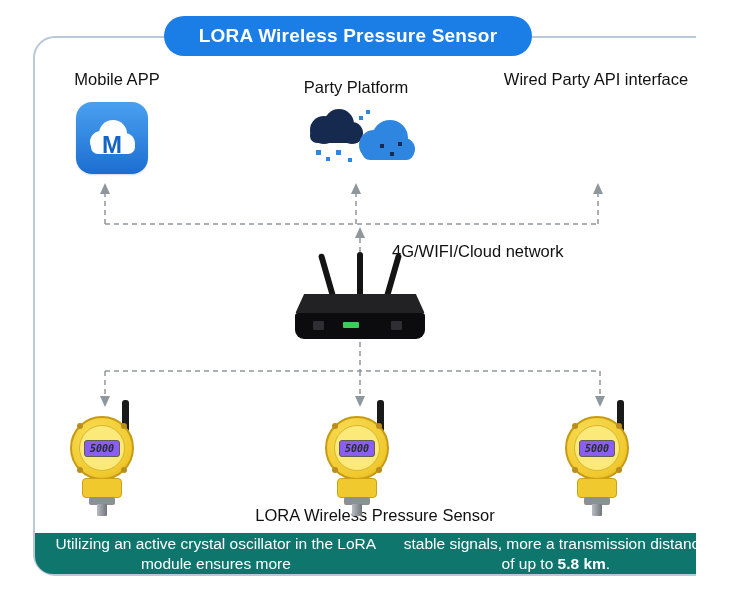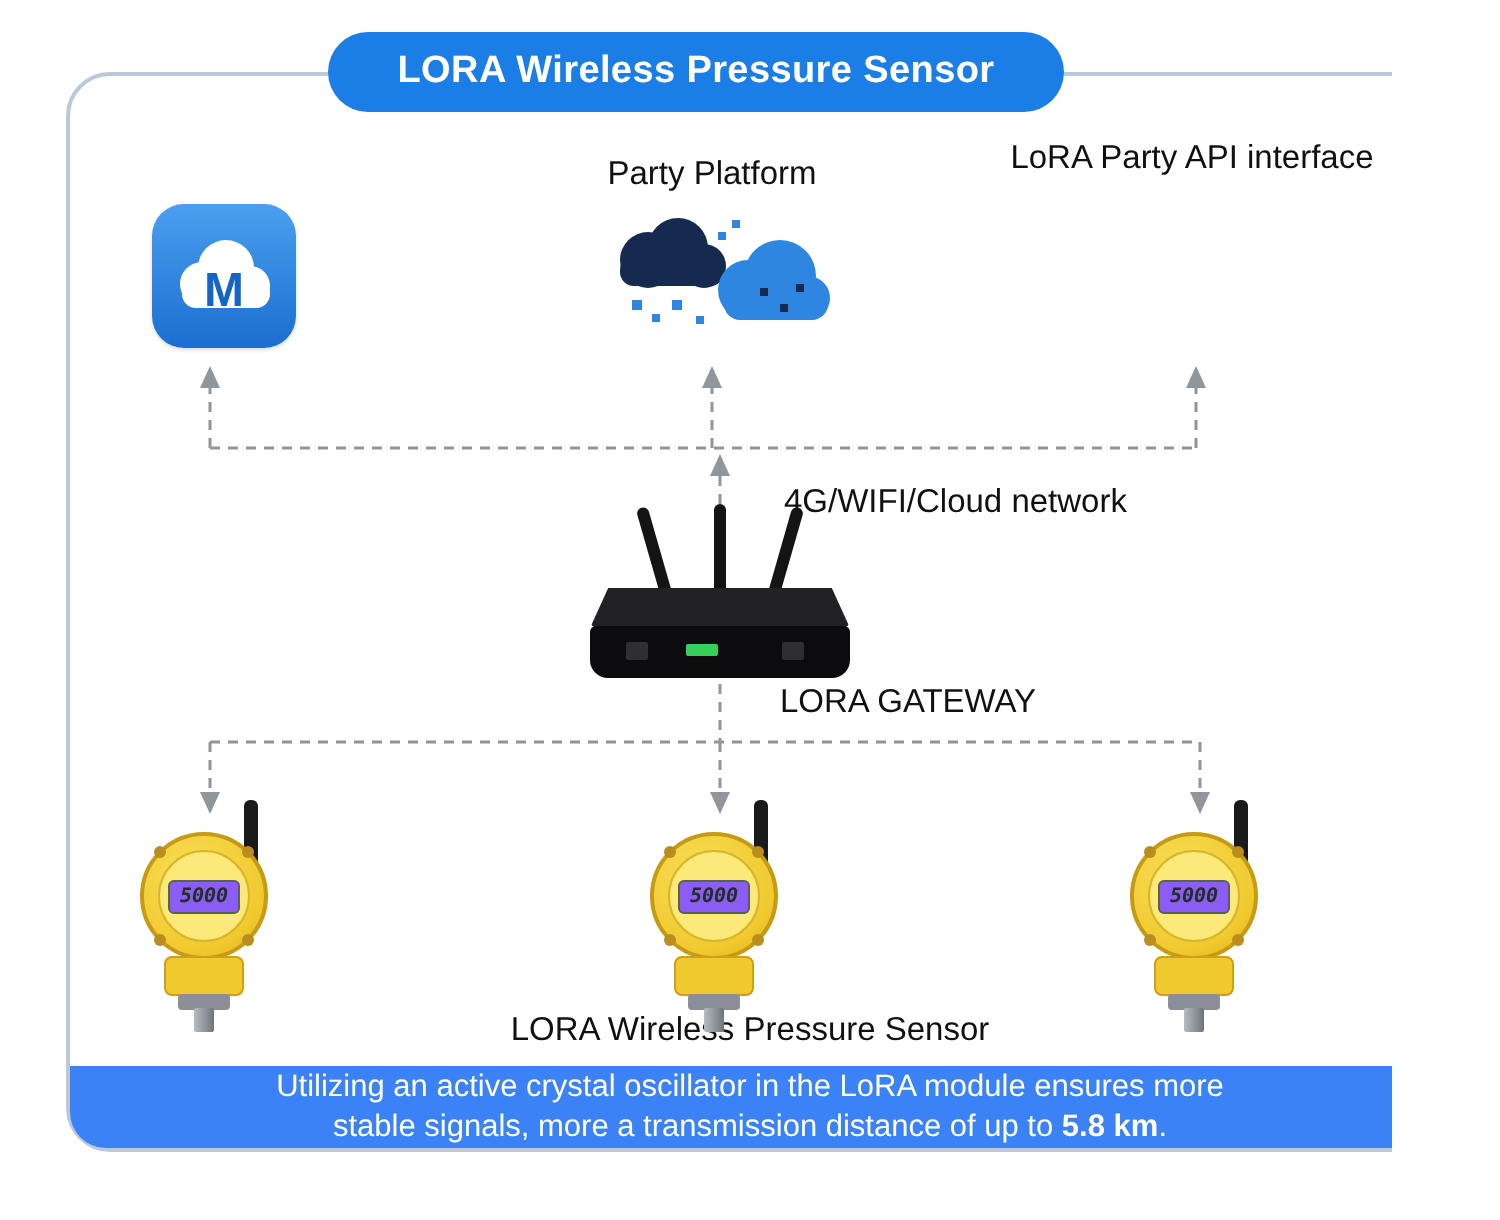--- a/index.html
+++ b/index.html
@@ -82,41 +82,41 @@
   }
   .s-bolt { position:absolute; width:6px; height:6px; border-radius:50%; background:#b98d1e; }
   .b1 { left:5px;  top:5px; }  .b2 { right:5px; top:5px; }
   .b3 { left:5px;  bottom:5px; } .b4 { right:5px; bottom:5px; }
   .s-body { position:absolute; left:27px; top:78px; width:40px; height:20px; background:#f0c92e; border:1px solid #cf9f16; border-radius:4px; }
   .s-nut  { position:absolute; left:34px; top:97px; width:26px; height:8px; background:#8a9096; border-radius:2px; }
   .s-stem { position:absolute; left:42px; top:104px; width:10px; height:12px; background:linear-gradient(90deg,#b7bcc1,#6f757b); border-radius:1px; }
 
   .bottom-banner {
     position:absolute; left:35px; top:533px; width:680px; height:41px;
-    background:#3b82f6; border-radius:0 0 18px 18px; z-index:2;
-    display:flex; flex-direction:column; justify-content:center;
+    background:#0f766e; border-radius:0 0 18px 18px; z-index:2;
+    display:flex; flex-direction:row; align-items:center; justify-content:center;
   }
   .bottom-banner .bline { color:#ffffff; font-size:15.5px; line-height:20px; text-align:center; }
   .bottom-banner b { font-weight:bold; }
 </style>
 </head>
 <body>
 
 <div class="canvas">
 
   <div class="main-border"></div>
 
   <div class="title-banner">
     <span>LORA Wireless Pressure Sensor</span>
   </div>
 
+  <div class="node-label lbl-mobile">Mobile APP</div>
   <div class="node-label lbl-cloud">Party Platform</div>
-  <div class="node-label lbl-api">LoRA Party API interface</div>
+  <div class="node-label lbl-api">Wired Party API interface</div>
   <div class="node-label lbl-network">4G/WIFI/Cloud network</div>
-  <div class="node-label lbl-gateway">LORA GATEWAY</div>
   <div class="node-label lbl-caption">LORA Wireless Pressure Sensor</div>
 
   <svg class="connectors" viewBox="0 0 750 610" fill="none">
     <g stroke="#8f969c" stroke-width="1.5" stroke-dasharray="5 4">
       <path d="M105,224 H600"></path>
       <path d="M105,224 V193"></path>
       <path d="M356,224 V193"></path>
       <path d="M598,224 V193"></path>
       <path d="M360,252 V238"></path>
       <path d="M360,342 V371"></path>

